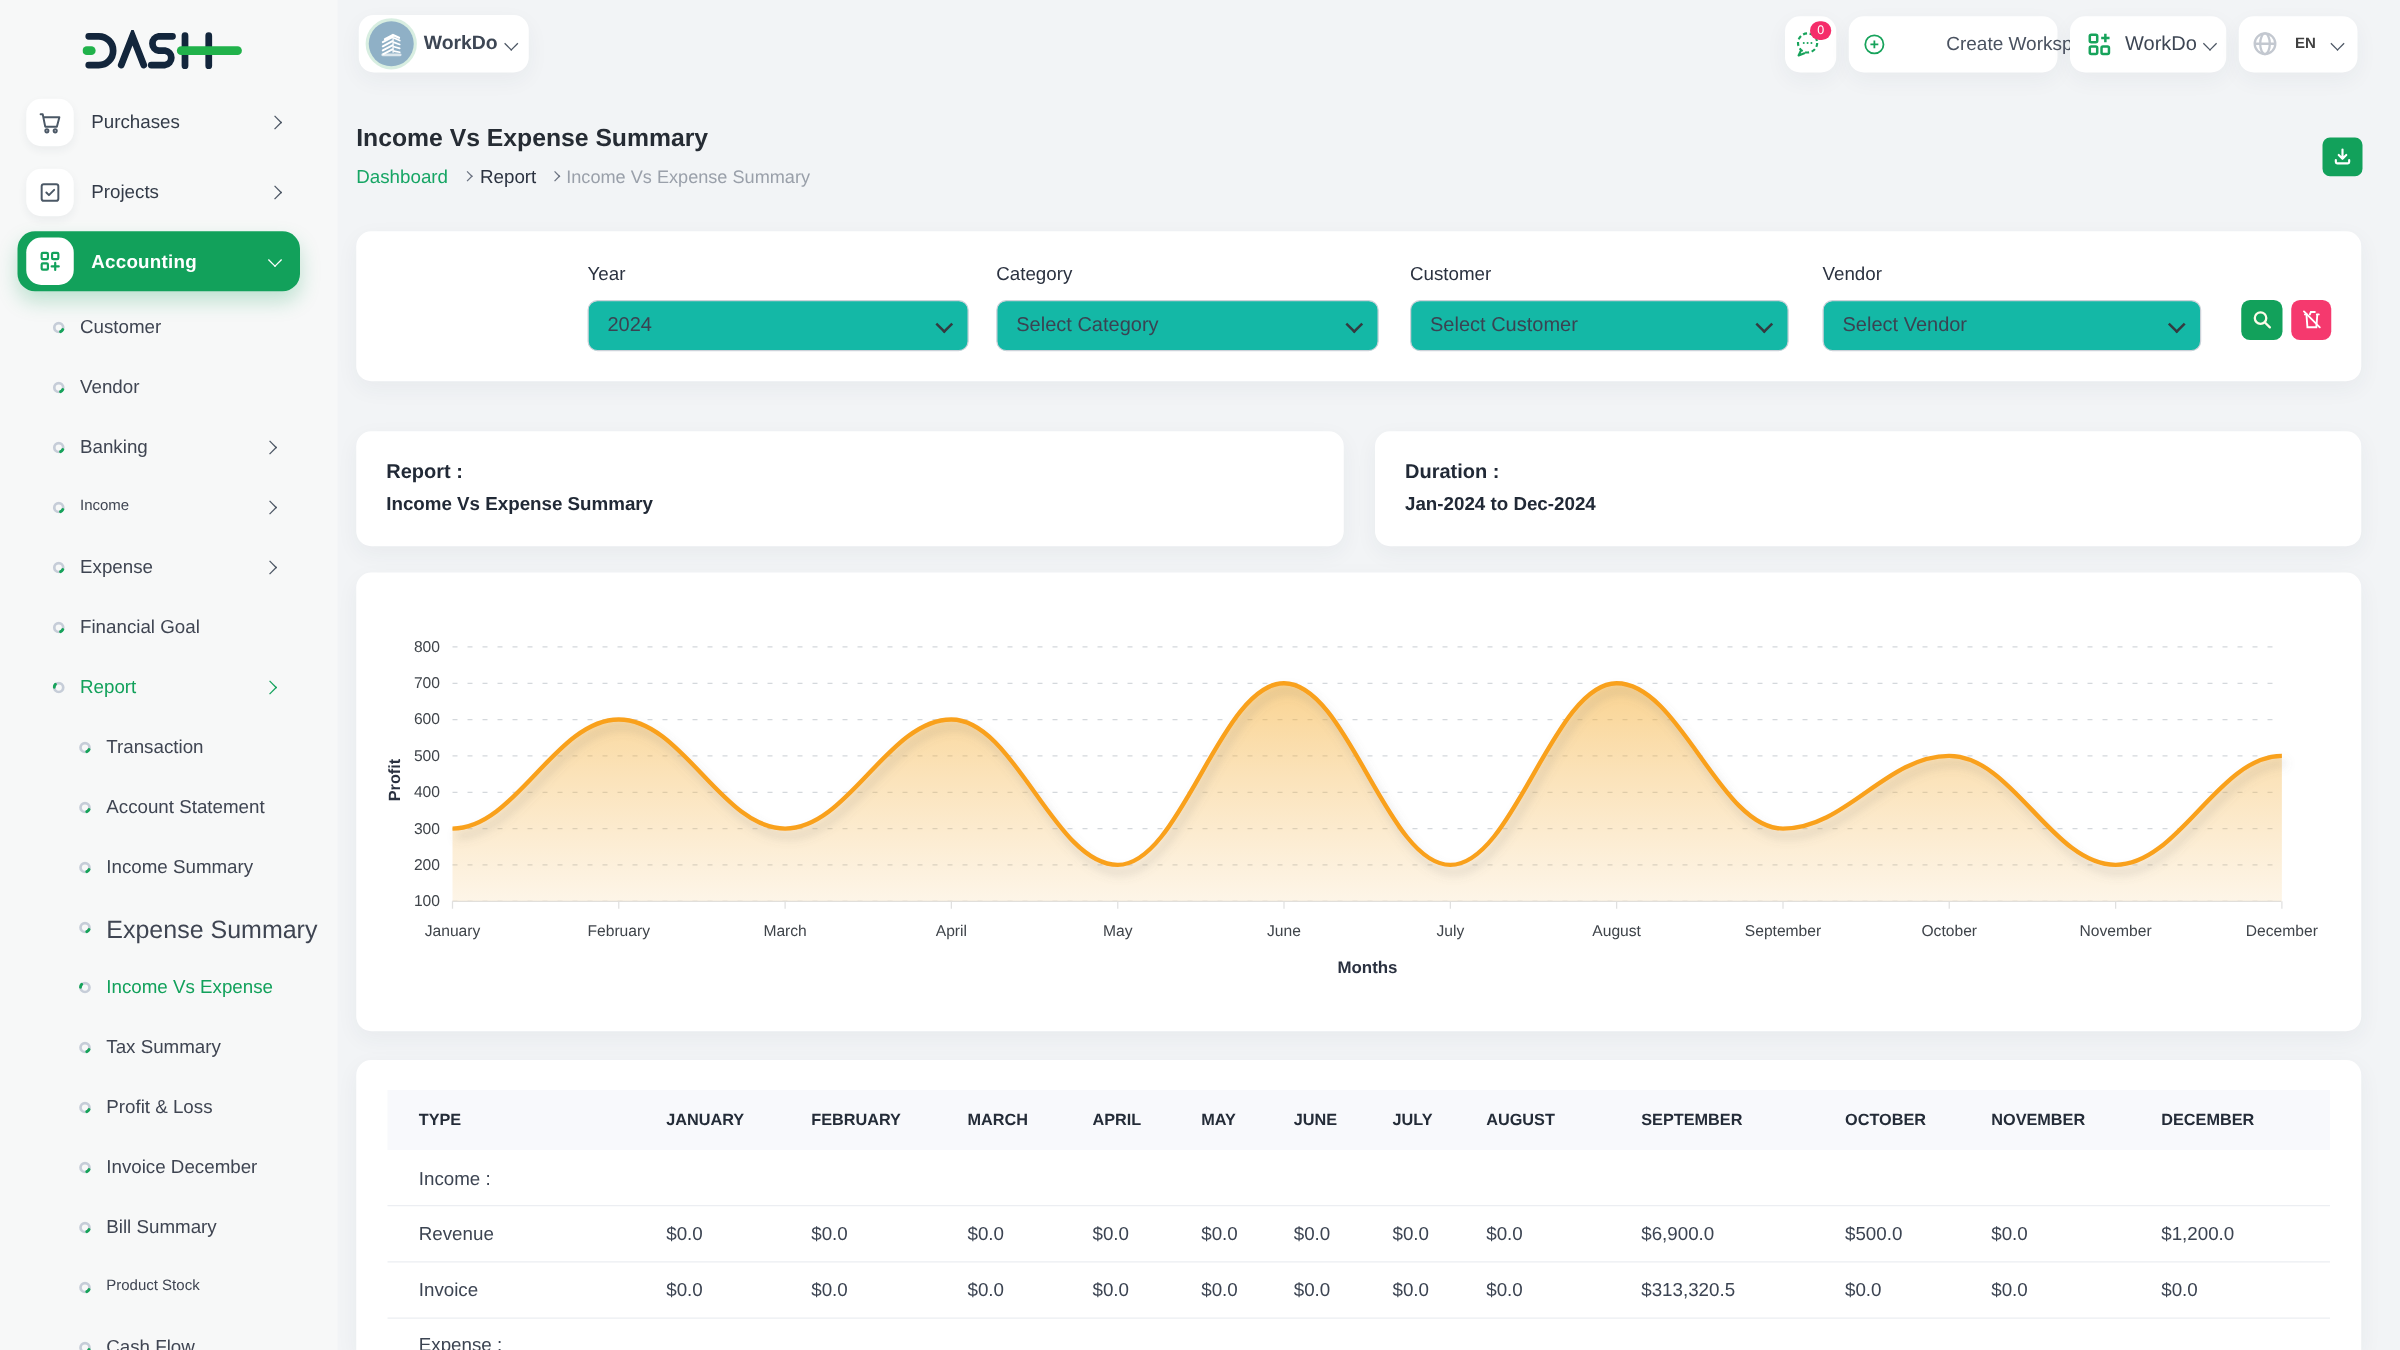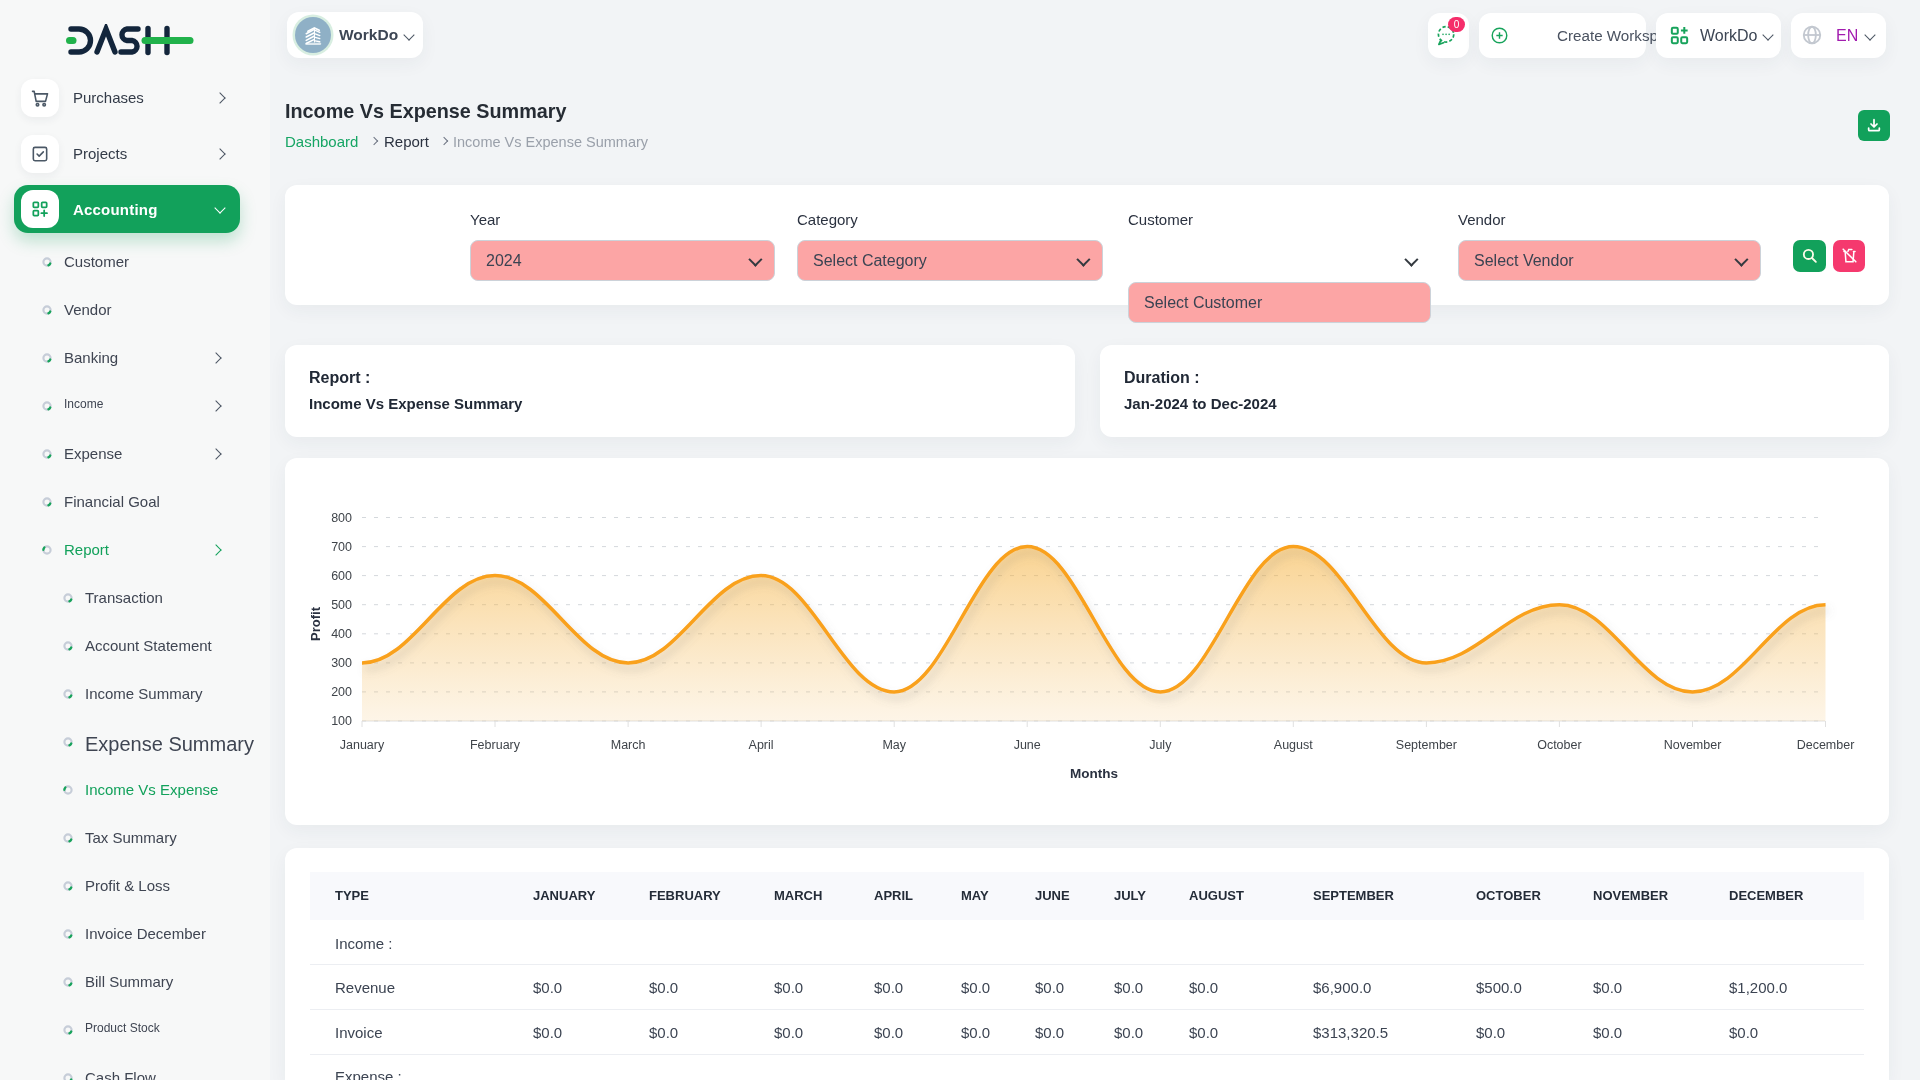--- a/index.html
+++ b/index.html
@@ -2,21 +2,21 @@
 <html><head>
 <meta charset="utf-8">
 <style>
   * { margin:0; padding:0; box-sizing:border-box; }
   html,body { width:1920px; height:1080px; overflow:hidden; }
   body { font-family:"Liberation Sans", sans-serif; background:#f2f4f6; color:#3a4352; position:relative; }
   .abs { position:absolute; }
   .card { position:absolute; background:#fff; border-radius:12px; box-shadow:0 6px 18px rgba(40,50,70,0.05); }
   select, .sel {
     appearance:none; -webkit-appearance:none;
-    border:1px solid #ccd2d9; border-radius:8px; background:#fca5a5;
+    border:1px solid #ccd2d9; border-radius:8px; background:#14b8a6;
     font-family:"Liberation Sans", sans-serif; font-size:16px; color:#3a4352;
     padding:0 15px; height:41px; width:100%;
   }
   .selwrap { position:absolute; }
   .selwrap:after {
     content:""; position:absolute; right:16px; top:16px;
     width:8px; height:8px; border-right:2px solid #343a40; border-bottom:2px solid #343a40;
     transform:rotate(45deg) translateY(-2px);
   }
   .lbl { position:absolute; font-size:15px; color:#2b3240; }
@@ -206,21 +206,21 @@
   </svg>
 <div class="abs" style="left:1700px;top:27px;font-size:16px;color:#3d4654;">WorkDo</div>
 <div class="chev" style="left:1764px;top:31px;transform:rotate(135deg);"></div>
 
 <div class="card" style="left:1791px;top:13px;width:95px;height:45px;border-radius:12px;"></div>
 <svg class="abs" style="left:1801px;top:24px;" width="22" height="22" viewBox="0 0 24 24" fill="none" stroke="#c3c8d0" stroke-width="2">
     <circle cx="12" cy="12" r="9"></circle>
     <ellipse cx="12" cy="12" rx="4.2" ry="9"></ellipse>
     <path d="M3 12 h18"></path>
   </svg>
-<div class="abs" style="left:1836px;top:27px;font-size:16px;color:#a21caf;">EN</div>
+<div class="abs" style="left:1836px;top:27px;font-size:12px;color:#404040;font-weight:bold;">EN</div>
 <div class="chev" style="left:1866px;top:31px;transform:rotate(135deg);"></div>
 
 <div class="abs" style="left:285px;top:100px;font-size:19.8px;font-weight:bold;color:#262c34;">Income Vs Expense Summary</div>
 <div class="abs" style="left:285px;top:133px;font-size:15px;color:#16a564;">Dashboard</div>
 <div class="chev" style="left:371px;top:138px;transform:rotate(45deg);width:6px;height:6px;border-color:#6b7280;"></div>
 <div class="abs" style="left:384px;top:133px;font-size:15px;color:#2b3240;">Report</div>
 <div class="chev" style="left:441px;top:138px;transform:rotate(45deg);width:6px;height:6px;border-color:#6b7280;"></div>
 <div class="abs" style="left:453px;top:134px;font-size:14.5px;color:#9aa0aa;">Income Vs Expense Summary</div>
 
 <div class="abs" style="left:1858px;top:110px;width:32px;height:31px;background:#12a15b;border-radius:6px;">
@@ -233,21 +233,21 @@
 <div class="lbl" style="left:470px;top:211px;">Year</div>
 <div class="selwrap" style="left:470px;top:240px;width:305px;">
     <div class="sel" style="line-height:39px;">2024</div>
   </div>
 <div class="lbl" style="left:797px;top:211px;">Category</div>
 <div class="selwrap" style="left:797px;top:240px;width:306px;">
     <div class="sel" style="line-height:39px;">Select Category</div>
   </div>
 <div class="lbl" style="left:1128px;top:211px;">Customer</div>
 <div class="selwrap" style="left:1128px;top:240px;width:303px;">
-    <div class="sel" style="line-height:39px;margin-top:42px;">Select Customer</div>
+    <div class="sel" style="line-height:39px;">Select Customer</div>
   </div>
 <div class="lbl" style="left:1458px;top:211px;">Vendor</div>
 <div class="selwrap" style="left:1458px;top:240px;width:303px;">
     <div class="sel" style="line-height:39px;">Select Vendor</div>
   </div>
 <div class="abs" style="left:1793px;top:240px;width:33px;height:32px;background:#12a15b;border-radius:7px;">
 <svg style="margin:7px 0 0 8px;" width="17" height="17" viewBox="0 0 24 24" fill="none" stroke="#fdfbe8" stroke-width="2.6" stroke-linecap="round">
       <circle cx="10.5" cy="10.5" r="6.5"></circle>
       <path d="M15.5 15.5 L21 21"></path>
     </svg>

